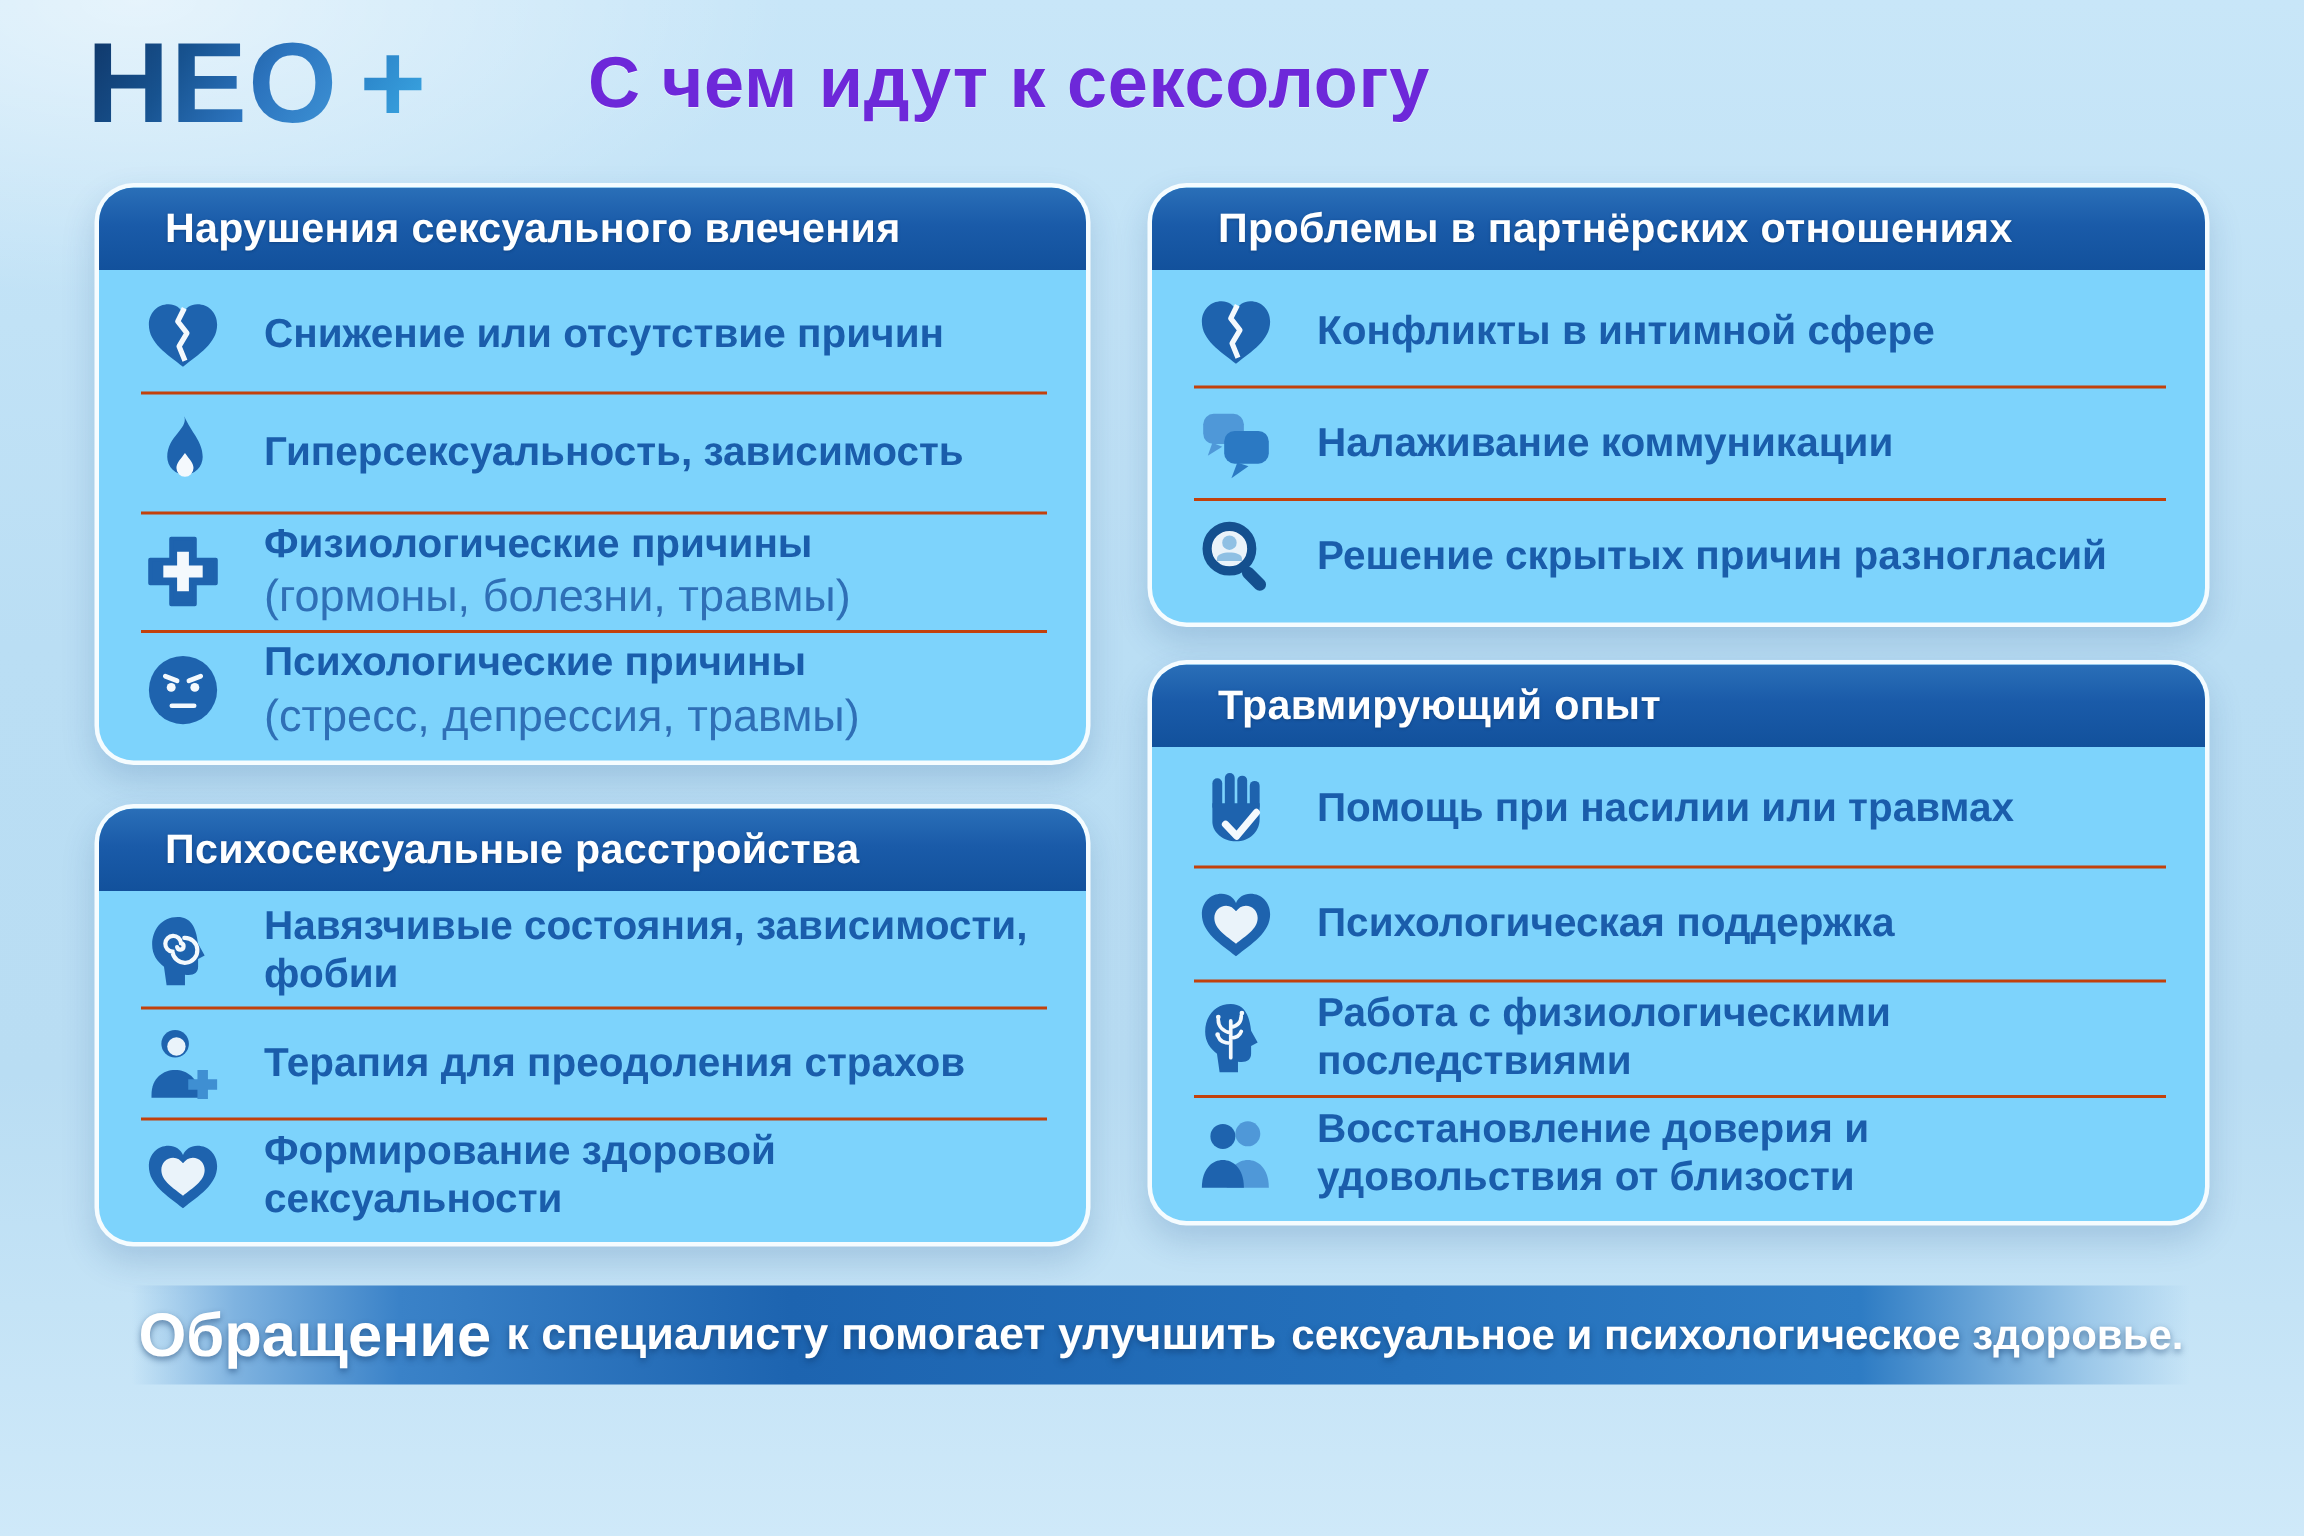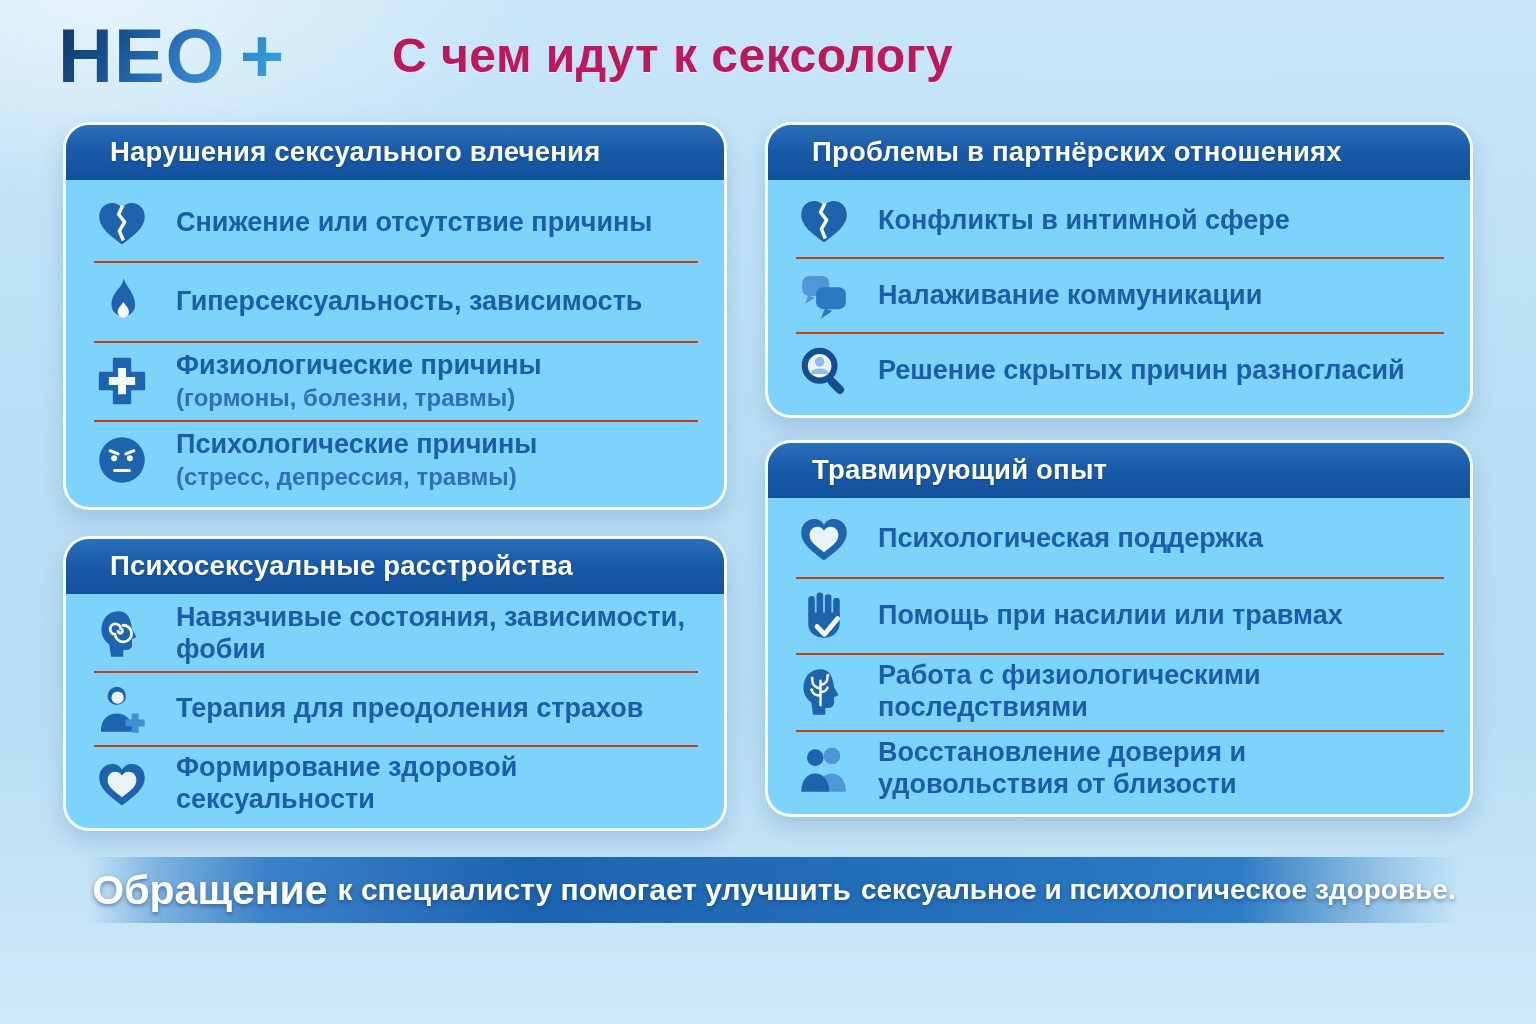--- a/index.html
+++ b/index.html
@@ -22,21 +22,21 @@
     background:linear-gradient(125deg,#0f3566 0%,#17528f 35%,#2c74be 65%,#3f96d8 100%);
     -webkit-background-clip:text;background-clip:text;color:transparent;
   }
   .logo-plus{
     background:linear-gradient(125deg,#2679c0 0%,#39a3e0 80%);
     -webkit-background-clip:text;background-clip:text;color:transparent;
     margin-left:2px;
   }
   .page-title{
     position:absolute;left:392px;top:28px;
-    font-size:48px;font-weight:800;color:#be185d;
+    font-size:48px;font-weight:800;color:#6d28d9;
     text-shadow:0 1px 0 rgba(255,255,255,.5);
     letter-spacing:.5px;
   }
 
   
   .card{
     position:absolute;box-sizing:border-box;
     background:#7dd3fc;border-radius:26px;overflow:hidden;
     border:3px solid rgba(255,255,255,.92);
     box-shadow:0 10px 22px rgba(22,72,132,.18);
@@ -52,21 +52,21 @@
     flex:1;display:flex;flex-direction:column;
     padding:4px 26px 8px 28px;min-height:0;
   }
   .row{flex:1;display:flex;align-items:center;gap:26px;min-height:0;}
   .row + .row{border-top:2px solid #c2410c;}
   .icon{width:56px;height:56px;flex:none;display:flex;align-items:center;justify-content:center;}
   .icon svg{width:56px;height:56px;}
   .texts{display:flex;flex-direction:column;line-height:1.18;}
   .item-text{font-size:27px;font-weight:600;color:#1a5dab;}
   .item-text.bold{font-weight:700;}
-  .item-sub{font-size:24px;font-weight:700;color:#2f6fb6;margin-top:2px;}
+  .item-sub{font-size:30px;font-weight:400;color:#2f6fb6;margin-top:2px;}
 
   #card0{left:63px;top:122px;width:664px;height:388px;}
   #card1{left:765px;top:122px;width:708px;height:296px;}
   #card2{left:63px;top:536px;width:664px;height:295px;}
   #card3{left:765px;top:440px;width:708px;height:377px;}
 
   
   .banner{
     position:absolute;left:88px;top:857px;width:1372px;height:66px;
     display:flex;align-items:center;justify-content:center;
@@ -96,21 +96,21 @@
     <div class="card-header">Нарушения сексуального влечения</div>
     <div class="card-body">
         <div class="row">
           <span class="icon">
             <svg viewBox="0 0 64 64">
               <path d="M32 56.5C20 47 6 38.5 6 24.5 6 15.5 12.5 9 21 9c5.2 0 9.3 2.9 11 7 1.7-4.1 5.8-7 11-7 8.5 0 15 6.5 15 15.5C58 38.5 44 47 32 56.5Z" fill="#1e63ae"></path>
               <path d="M33 12 L28 22 L35 31 L29 41 L33.5 52" stroke="#f4f9fd" stroke-width="4" fill="none" stroke-linejoin="round"></path>
             </svg>
           </span>
           <div class="texts">
-            <span class="item-text">Снижение или отсутствие причины</span>
+            <span class="item-text">Снижение или отсутствие причин</span>
           </div>
         </div>
         <div class="row">
           <span class="icon">
             <svg viewBox="0 0 64 64">
               <path d="M33 4c3 10-13 15-13 31a13.5 13.5 0 0 0 27 0C47 23 38 16 33 4Z" fill="#1e63ae"></path>
               <path d="M33.5 32c3.5 5 6.5 7.5 6.5 11.5a6.5 6.5 0 0 1-13 0c0-4 3-6.5 6.5-11.5Z" fill="#f4f9fd"></path>
             </svg>
           </span>
           <div class="texts">
@@ -226,51 +226,51 @@
           <div class="texts">
             <span class="item-text">Формирование здоровой сексуальности</span>
           </div>
         </div>
       </div>
   </div>
 
   <div class="card" id="card3">
     <div class="card-header">Травмирующий опыт</div>
     <div class="card-body">
-        <div class="row">
-          <span class="icon">
-            <svg viewBox="0 0 64 64">
-              <path d="M32 56.5C20 47 6 38.5 6 24.5 6 15.5 12.5 9 21 9c5.2 0 9.3 2.9 11 7 1.7-4.1 5.8-7 11-7 8.5 0 15 6.5 15 15.5C58 38.5 44 47 32 56.5Z" fill="#1e63ae"></path>
-              <path d="M32 47c-7-5.5-16.5-11-16.5-19.5 0-5.5 4-9.5 9-9.5 3.2 0 5.7 1.8 7.5 4.3 1.8-2.5 4.3-4.3 7.5-4.3 5 0 9 4 9 9.5C48.5 36 39 41.5 32 47Z" fill="#eaf3fa"></path>
-            </svg>
-          </span>
-          <div class="texts">
-            <span class="item-text">Психологическая поддержка</span>
-          </div>
-        </div>
         <div class="row">
           <span class="icon">
             <svg viewBox="0 0 64 64">
               <g fill="#1e63ae">
                 <rect x="14" y="9" width="7.5" height="25" rx="3.7"></rect>
                 <rect x="23.5" y="5" width="7.5" height="29" rx="3.7"></rect>
                 <rect x="33" y="7" width="7.5" height="27" rx="3.7"></rect>
                 <rect x="42.5" y="11" width="7.5" height="23" rx="3.7"></rect>
                 <path d="M14 28h36v12c0 10-8 17-18 17s-18-7-18-15Z"></path>
               </g>
               <path d="M24 44l8.5 9 15-18" stroke="#f4f9fd" stroke-width="5.5" fill="none" stroke-linecap="round" stroke-linejoin="round"></path>
             </svg>
           </span>
           <div class="texts">
             <span class="item-text">Помощь при насилии или травмах</span>
           </div>
         </div>
         <div class="row">
           <span class="icon">
             <svg viewBox="0 0 64 64">
+              <path d="M32 56.5C20 47 6 38.5 6 24.5 6 15.5 12.5 9 21 9c5.2 0 9.3 2.9 11 7 1.7-4.1 5.8-7 11-7 8.5 0 15 6.5 15 15.5C58 38.5 44 47 32 56.5Z" fill="#1e63ae"></path>
+              <path d="M32 47c-7-5.5-16.5-11-16.5-19.5 0-5.5 4-9.5 9-9.5 3.2 0 5.7 1.8 7.5 4.3 1.8-2.5 4.3-4.3 7.5-4.3 5 0 9 4 9 9.5C48.5 36 39 41.5 32 47Z" fill="#eaf3fa"></path>
+            </svg>
+          </span>
+          <div class="texts">
+            <span class="item-text">Психологическая поддержка</span>
+          </div>
+        </div>
+        <div class="row">
+          <span class="icon">
+            <svg viewBox="0 0 64 64">
               <path d="M28 6C15.5 6 8.5 16 8.5 27c0 8 4 13 9 17l2 14h14v-8c6 1 10-1 10-6v-6l5-2.5-5-9C42 13 37.5 6 28 6Z" fill="#1e63ae"></path>
               <path d="M28 47V19M28 28c-6-1-9.5-5-9.5-10M28 24c5-1 8-4 8-9M28 36c-5 0-8.5-2-9.5-5M28 32c4 0 7-2 8-5" stroke="#f4f9fd" stroke-width="2.8" fill="none" stroke-linecap="round"></path>
               <circle cx="18.5" cy="16" r="1.8" fill="#f4f9fd"></circle>
               <circle cx="36.5" cy="13" r="1.8" fill="#f4f9fd"></circle>
               <circle cx="18" cy="29.5" r="1.8" fill="#f4f9fd"></circle>
             </svg>
           </span>
           <div class="texts">
             <span class="item-text">Работа с физиологическими последствиями</span>
           </div>

